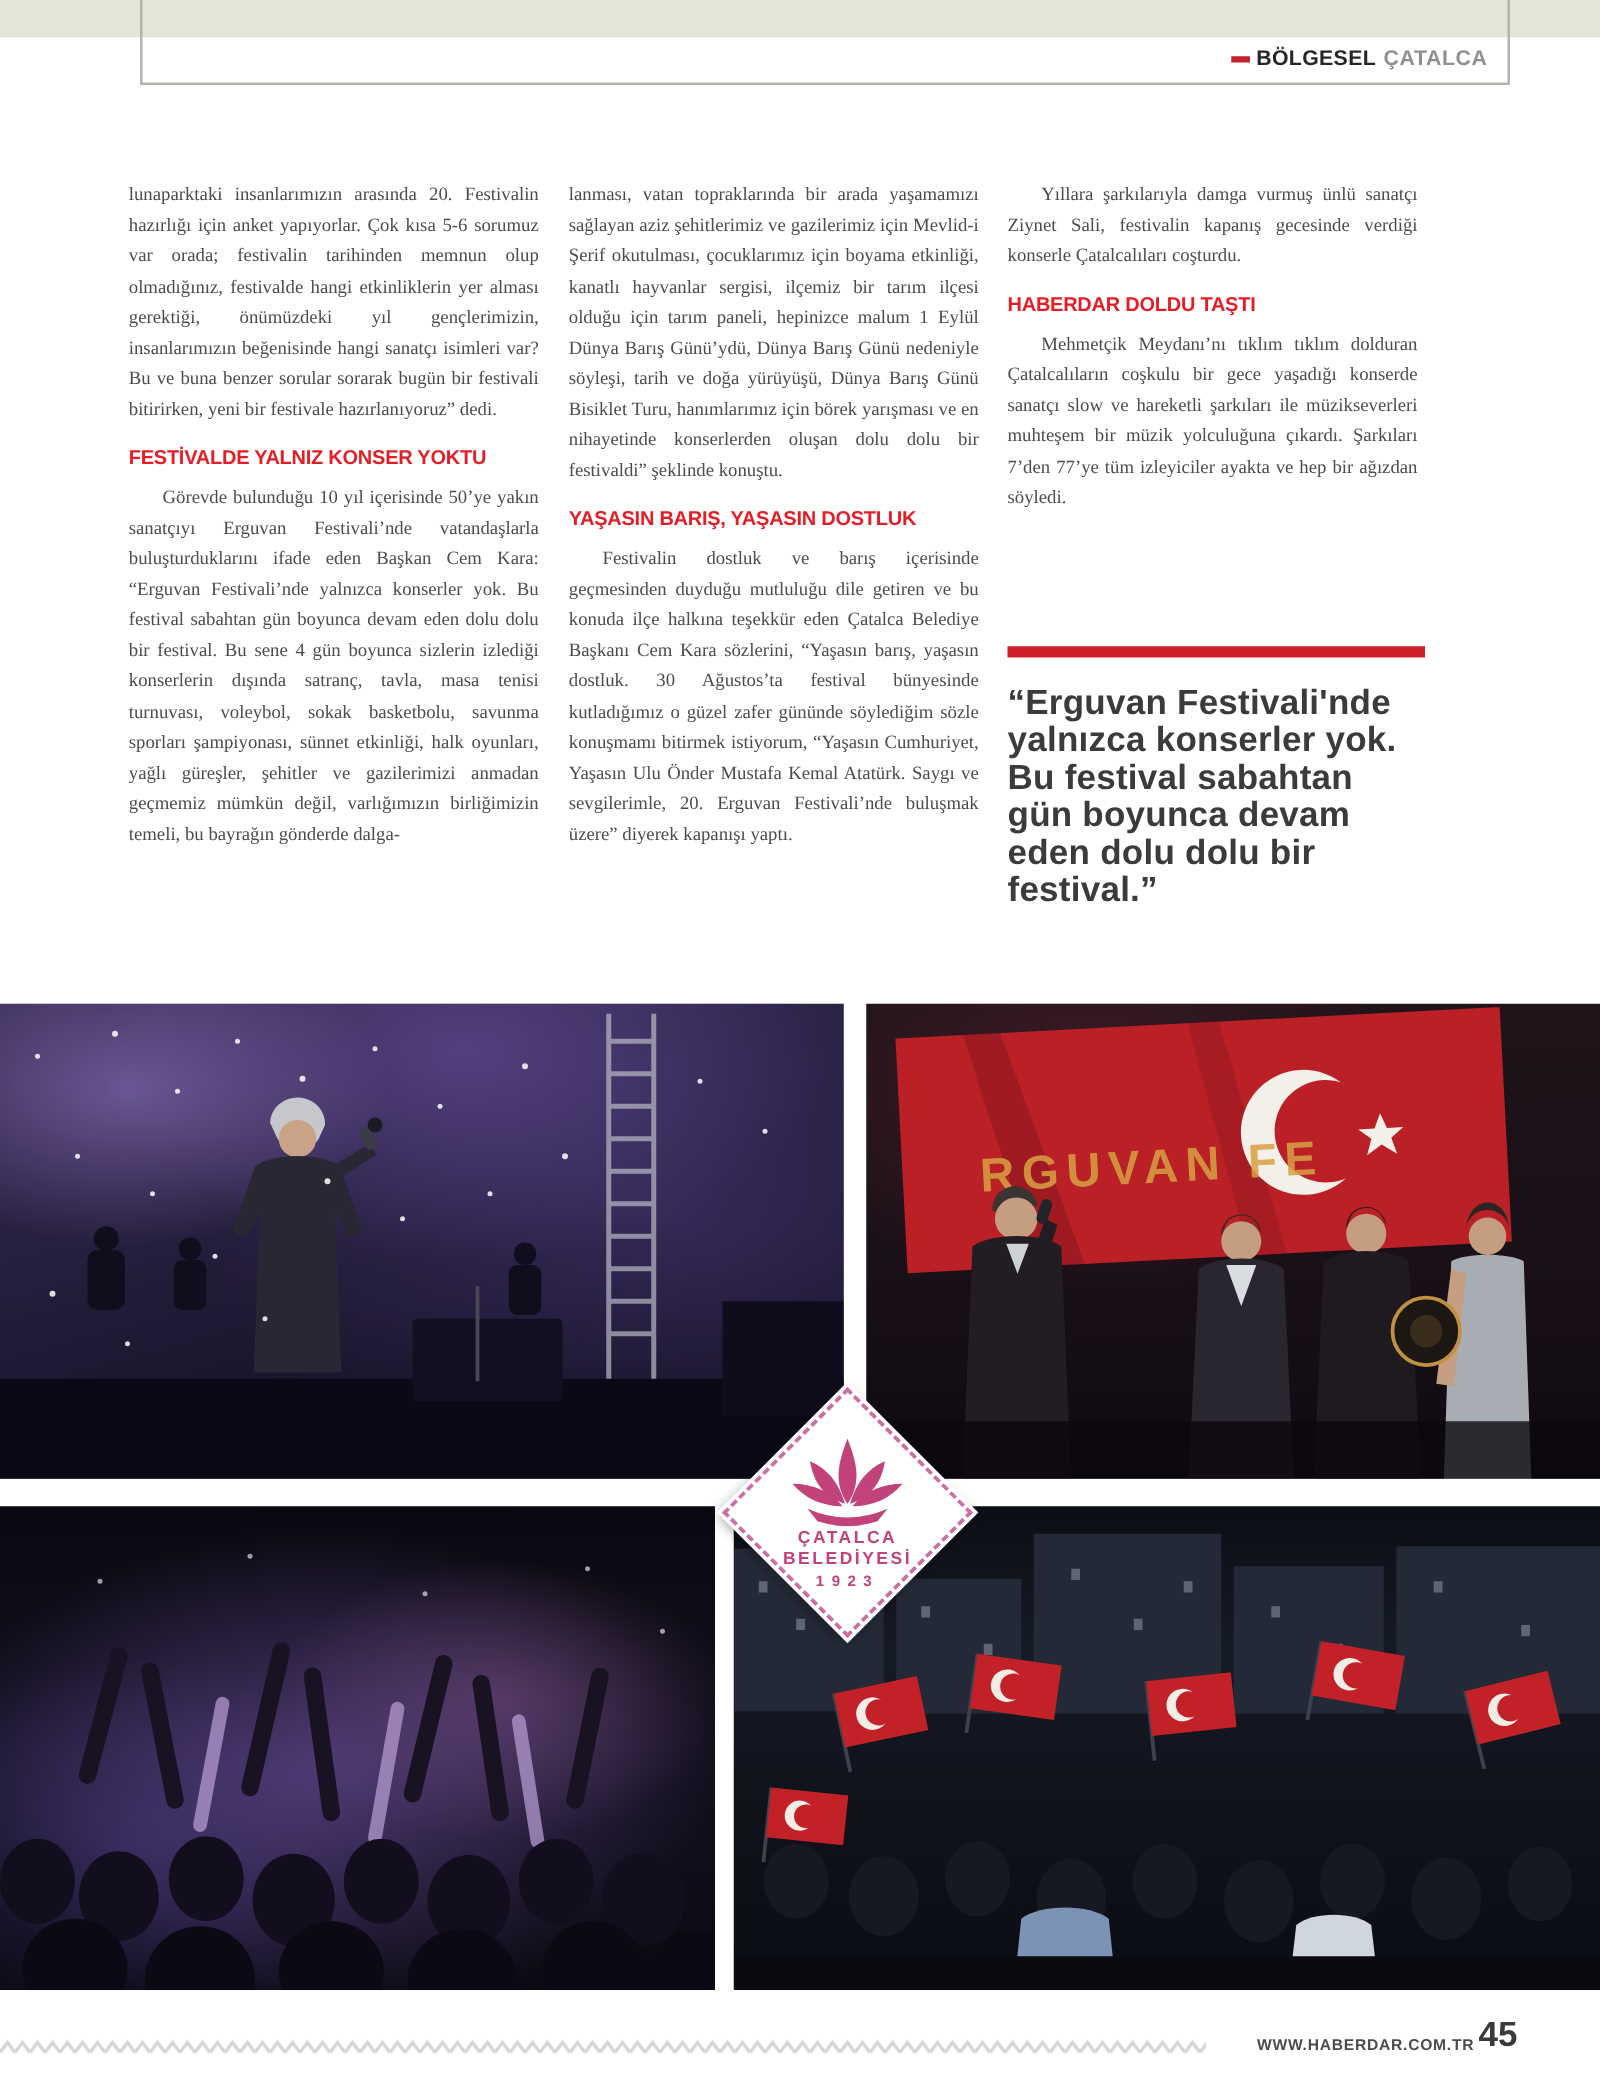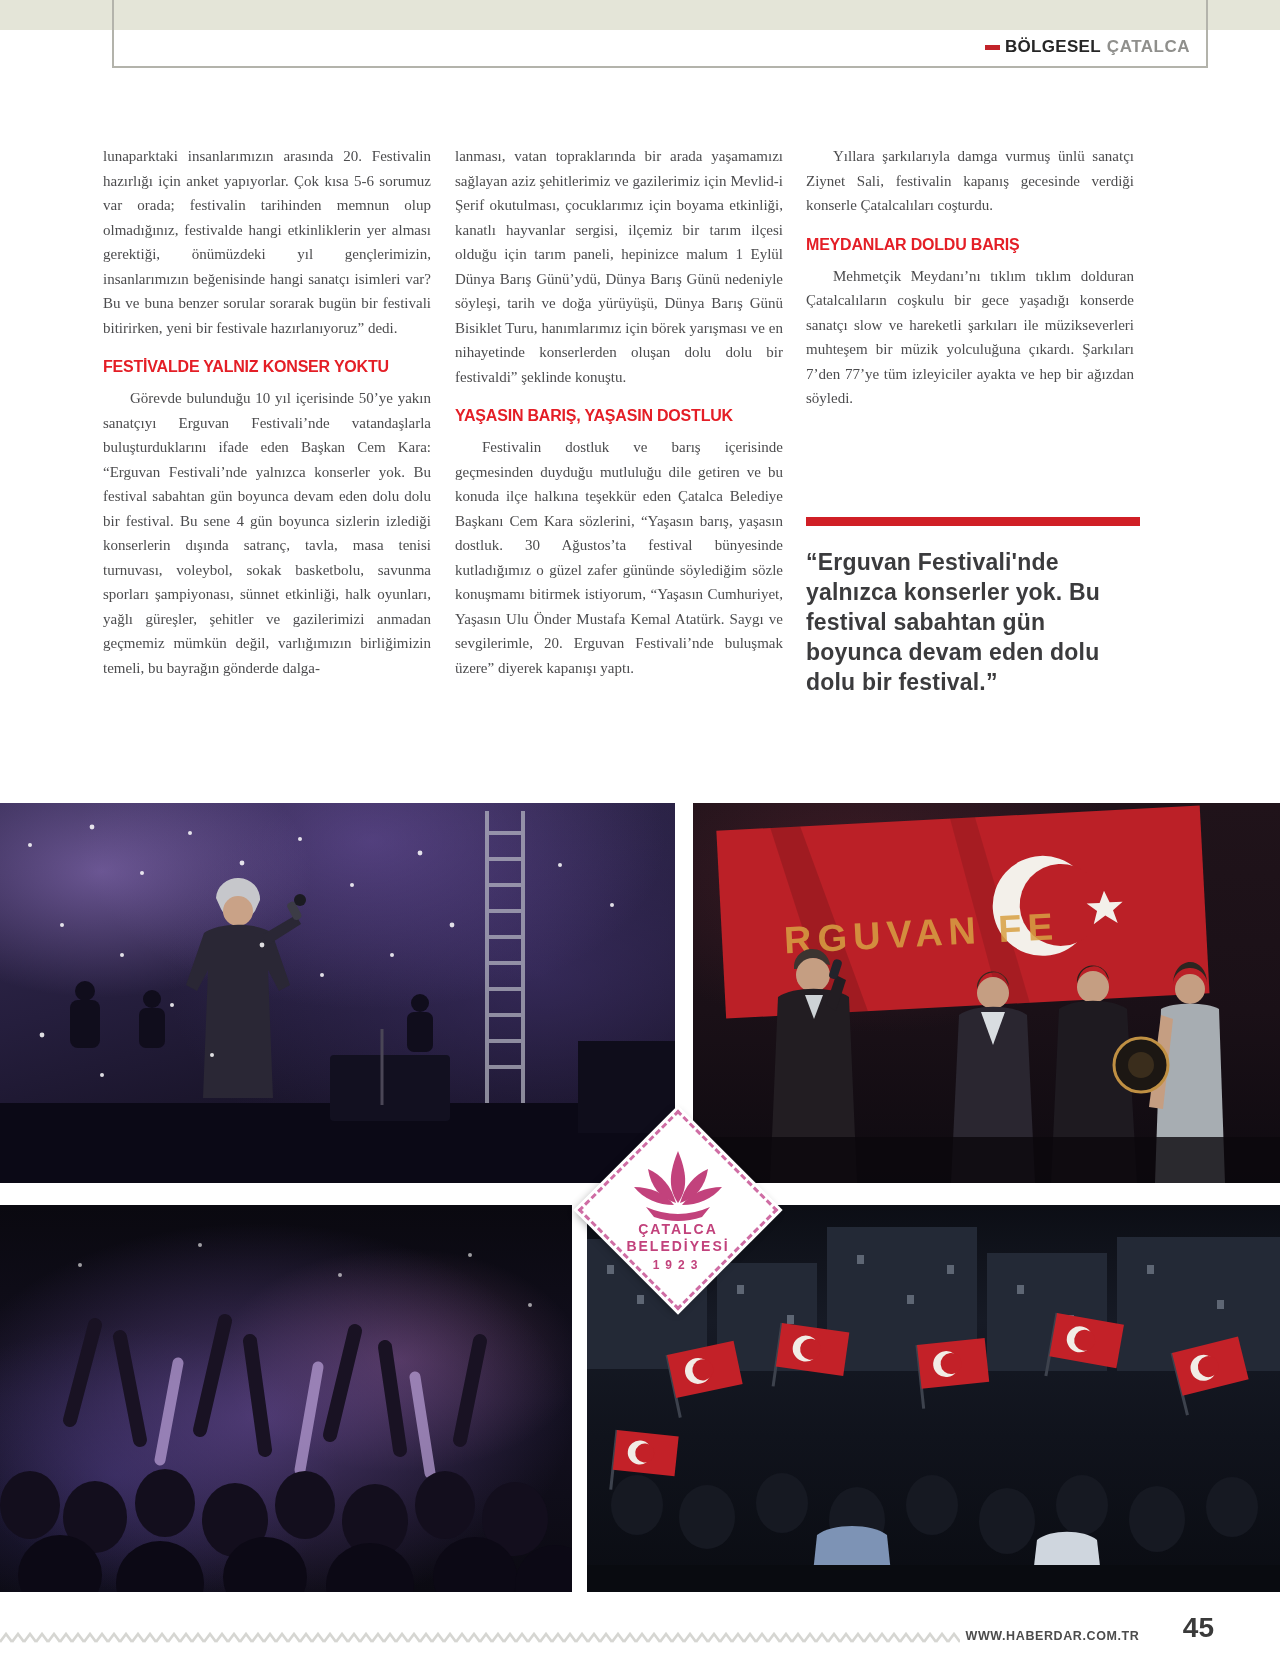--- a/index.html
+++ b/index.html
@@ -20,21 +20,21 @@
   #col1{left:103px;} #col2{left:455px;} #col3{left:806px;}
   .body{font-size:15px;line-height:24.5px;color:#4c4c4e;text-align:justify;margin:0;}
   .indent{text-indent:27px;}
   .subhead{font-family:"Liberation Sans",sans-serif;font-size:16px;line-height:20px;font-weight:bold;
            color:#e41e26;margin:17px 0 9px 0;letter-spacing:-0.2px;}
   .endmark{color:#d01f26;font-size:12px;}
   
   .pullquote{position:absolute;left:806px;top:517px;width:336px;}
   .pq-bar{width:334px;height:9px;background:#d01f26;}
   .pq-text{margin-top:21px;font-family:"Liberation Sans",sans-serif;font-weight:bold;
-           font-size:23px;line-height:30px;color:#3b3b3d;letter-spacing:0.2px;width:320px;}
+           font-size:28px;line-height:30px;color:#3b3b3d;letter-spacing:0.2px;width:320px;}
   
   .photo{position:absolute;overflow:hidden;}
   #photo-tl{left:0;top:803px;width:675px;height:380px;background:
     radial-gradient(ellipse 300px 180px at 15% 18%, rgba(155,125,205,.55), transparent 70%),
     radial-gradient(ellipse 420px 240px at 55% 10%, rgba(125,95,185,.45), transparent 70%),
     radial-gradient(ellipse 500px 300px at 80% 45%, rgba(75,58,125,.5), transparent 75%),
     linear-gradient(165deg,#352b53 0%,#251e3d 40%,#151123 75%,#0c0a16 100%);}
   #photo-tr{left:693px;top:803px;width:587px;height:380px;background:
     radial-gradient(ellipse 380px 220px at 30% 20%, rgba(125,45,62,.35), transparent 70%),
     linear-gradient(180deg,#20131a 0%,#1a1017 55%,#0e0a10 100%);}
@@ -49,21 +49,21 @@
   .stamp{position:absolute;left:607px;top:1139px;width:136px;height:136px;background:#ffffff;
          transform:rotate(45deg);border:3px dashed #cf6da4;box-shadow:0 0 0 3px #ffffff,0 3px 10px rgba(0,0,0,.45);}
   .stamp-inner{position:absolute;left:-27px;top:-27px;width:190px;height:190px;transform:rotate(-45deg);
                display:flex;flex-direction:column;align-items:center;justify-content:center;}
   .stamp-inner .l1,.stamp-inner .l2{font-family:"Liberation Sans",sans-serif;font-weight:bold;
                color:#c2427c;font-size:14px;line-height:17px;letter-spacing:2px;}
   .stamp-inner .yr{font-family:"Liberation Sans",sans-serif;font-weight:bold;color:#c2427c;
                font-size:12px;letter-spacing:6px;margin-top:3px;}
   
   .zigzag{position:absolute;left:0;top:1631px;}
-  .site{position:absolute;left:960px;top:1629px;width:185px;text-align:center;
+  .site{position:absolute;left:1000px;top:1629px;width:185px;text-align:center;
         font-family:"Liberation Sans",sans-serif;font-size:12.5px;font-weight:bold;
         color:#4c4c4c;letter-spacing:0.6px;background:#ffffff;}
   .pagenum{position:absolute;left:1168px;top:1612px;width:46px;text-align:right;
         font-family:"Liberation Sans",sans-serif;font-size:28px;font-weight:bold;color:#3a3a3a;}
 </style>
 </head>
 <body>
 
 <div class="page">
 
@@ -82,21 +82,21 @@
   </div>
 
   <div class="col" id="col2">
     <p class="body">lanması, vatan topraklarında bir arada yaşamamızı sağlayan aziz şehitlerimiz ve gazilerimiz için Mevlid-i Şerif okutulması, çocuklarımız için boyama etkinliği, kanatlı hayvanlar sergisi, ilçemiz bir tarım ilçesi olduğu için tarım paneli, hepinizce malum 1 Eylül Dünya Barış Günü’ydü, Dünya Barış Günü nedeniyle söyleşi, tarih ve doğa yürüyüşü, Dünya Barış Günü Bisiklet Turu, hanımlarımız için börek yarışması ve en nihayetinde konserlerden oluşan dolu dolu bir festivaldi” şeklinde konuştu.</p>
     <h3 class="subhead">YAŞASIN BARIŞ, YAŞASIN DOSTLUK</h3>
     <p class="body indent">Festivalin dostluk ve barış içerisinde geçmesinden duyduğu mutluluğu dile getiren ve bu konuda ilçe halkına teşekkür eden Çatalca Belediye Başkanı Cem Kara sözlerini, “Yaşasın barış, yaşasın dostluk. 30 Ağustos’ta festival bünyesinde kutladığımız o güzel zafer gününde söylediğim sözle konuşmamı bitirmek istiyorum, “Yaşasın Cumhuriyet, Yaşasın Ulu Önder Mustafa Kemal Atatürk. Saygı ve sevgilerimle, 20. Erguvan Festivali’nde buluşmak üzere” diyerek kapanışı yaptı.</p>
   </div>
 
   <div class="col" id="col3">
     <p class="body indent">Yıllara şarkılarıyla damga vurmuş ünlü sanatçı Ziynet Sali, festivalin kapanış gecesinde verdiği konserle Çatalcalıları coşturdu.</p>
-    <h3 class="subhead">MEYDANLAR DOLDU BARIŞ</h3>
+    <h3 class="subhead">HABERDAR DOLDU TAŞTI</h3>
     <p class="body indent">Mehmetçik Meydanı’nı tıklım tıklım dolduran Çatalcalıların coşkulu bir gece yaşadığı konserde sanatçı slow ve hareketli şarkıları ile müzikseverleri muhteşem bir müzik yolculuğuna çıkardı. Şarkıları 7’den 77’ye tüm izleyiciler ayakta ve hep bir ağızdan söyledi.</p>
   </div>
 
   <div class="pullquote">
     <div class="pq-bar"></div>
     <div class="pq-text">“Erguvan Festivali'nde yalnızca konserler yok. Bu festival sabahtan gün boyunca devam eden dolu dolu bir festival.”</div>
   </div>
 
   <div class="photo" id="photo-tl">
     <svg width="675" height="380" viewBox="0 0 675 380">

